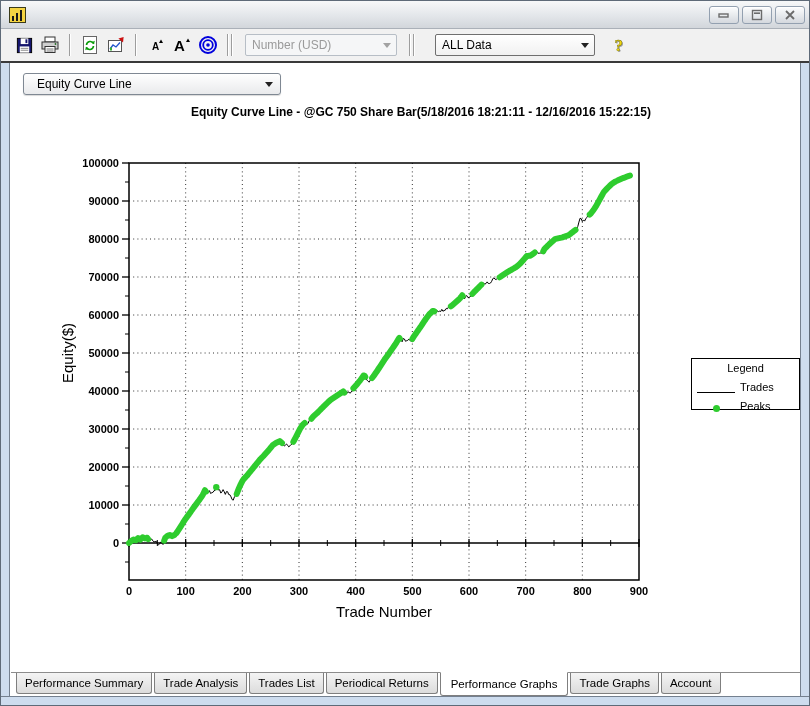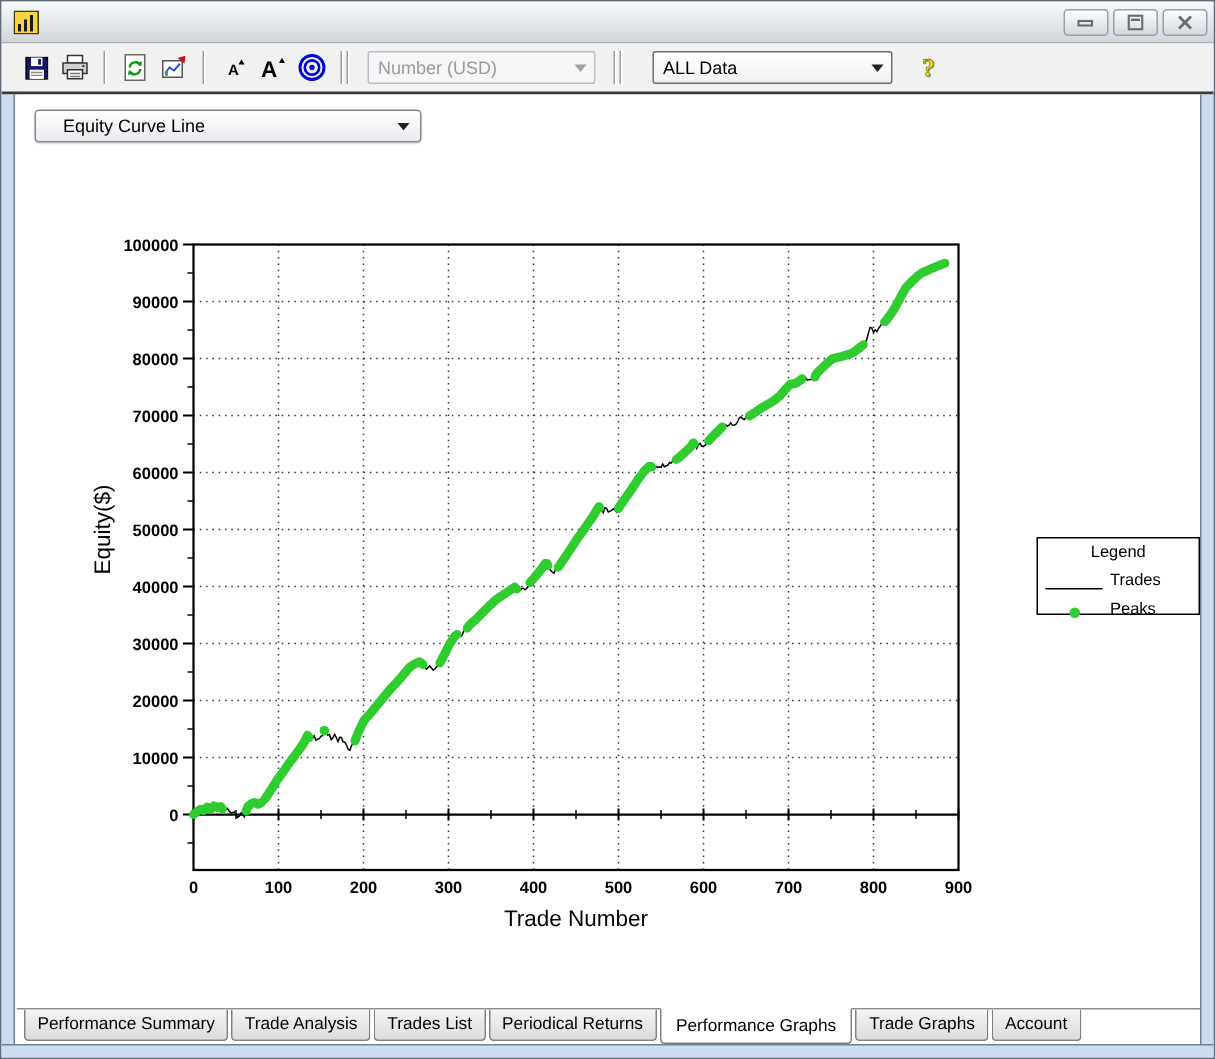--- a/index.html
+++ b/index.html
@@ -57,21 +57,21 @@
   #client {
     position:absolute; left:10px; top:62px; width:790px; height:635px;
     background:#ffffff; overflow:hidden;
   }
 
   #view-combo {
     position:absolute; left:12px; top:10px; width:258px; height:22px;
     border:1px solid #7f8893; border-radius:3px;
     background:linear-gradient(#ffffff,#e9eaec);
     box-shadow:0 1px 1px rgba(0,0,0,.15);
-    font-size:12px; color:#000; display:flex; align-items:center; padding-left:18px;
+    font-size:12px; color:#000; display:flex; align-items:center; padding-left:13px;
   }
   #view-combo .arrow-zone { position:absolute; right:4px; top:0; bottom:0; width:14px; display:flex; align-items:center; justify-content:center; }
 
   #chart-title {
     position:absolute; left:30px; right:0; top:42px; text-align:center;
     font-size:12px; font-weight:bold; color:#000; white-space:nowrap;
   }
 
   #chart-svg { position:absolute; left:30px; top:70px; }
   #chart-svg text { font-family:"Liberation Sans", sans-serif; fill:#000; }
@@ -228,20 +228,21 @@
 
   <div id="client">
 
     <div id="view-combo">
       <span>Equity Curve Line</span>
       <span class="arrow-zone">
           <span class="arrow-down"></span>
         </span>
     </div>
 
+    <div id="chart-title">Equity Curve Line - @GC 750 Share Bar(5/18/2016 18:21:11 - 12/16/2016 15:22:15)</div>
 
     <svg id="chart-svg" width="700" height="540">
         <line x1="144.66666666666666" y1="30" x2="144.66666666666666" y2="447" stroke="#333" stroke-width="1" stroke-dasharray="1 3.2"></line>
         <line x1="201.33333333333331" y1="30" x2="201.33333333333331" y2="447" stroke="#333" stroke-width="1" stroke-dasharray="1 3.2"></line>
         <line x1="258" y1="30" x2="258" y2="447" stroke="#333" stroke-width="1" stroke-dasharray="1 3.2"></line>
         <line x1="314.66666666666663" y1="30" x2="314.66666666666663" y2="447" stroke="#333" stroke-width="1" stroke-dasharray="1 3.2"></line>
         <line x1="371.3333333333333" y1="30" x2="371.3333333333333" y2="447" stroke="#333" stroke-width="1" stroke-dasharray="1 3.2"></line>
         <line x1="428" y1="30" x2="428" y2="447" stroke="#333" stroke-width="1" stroke-dasharray="1 3.2"></line>
         <line x1="484.6666666666667" y1="30" x2="484.6666666666667" y2="447" stroke="#333" stroke-width="1" stroke-dasharray="1 3.2"></line>
         <line x1="541.3333333333333" y1="30" x2="541.3333333333333" y2="447" stroke="#333" stroke-width="1" stroke-dasharray="1 3.2"></line>

